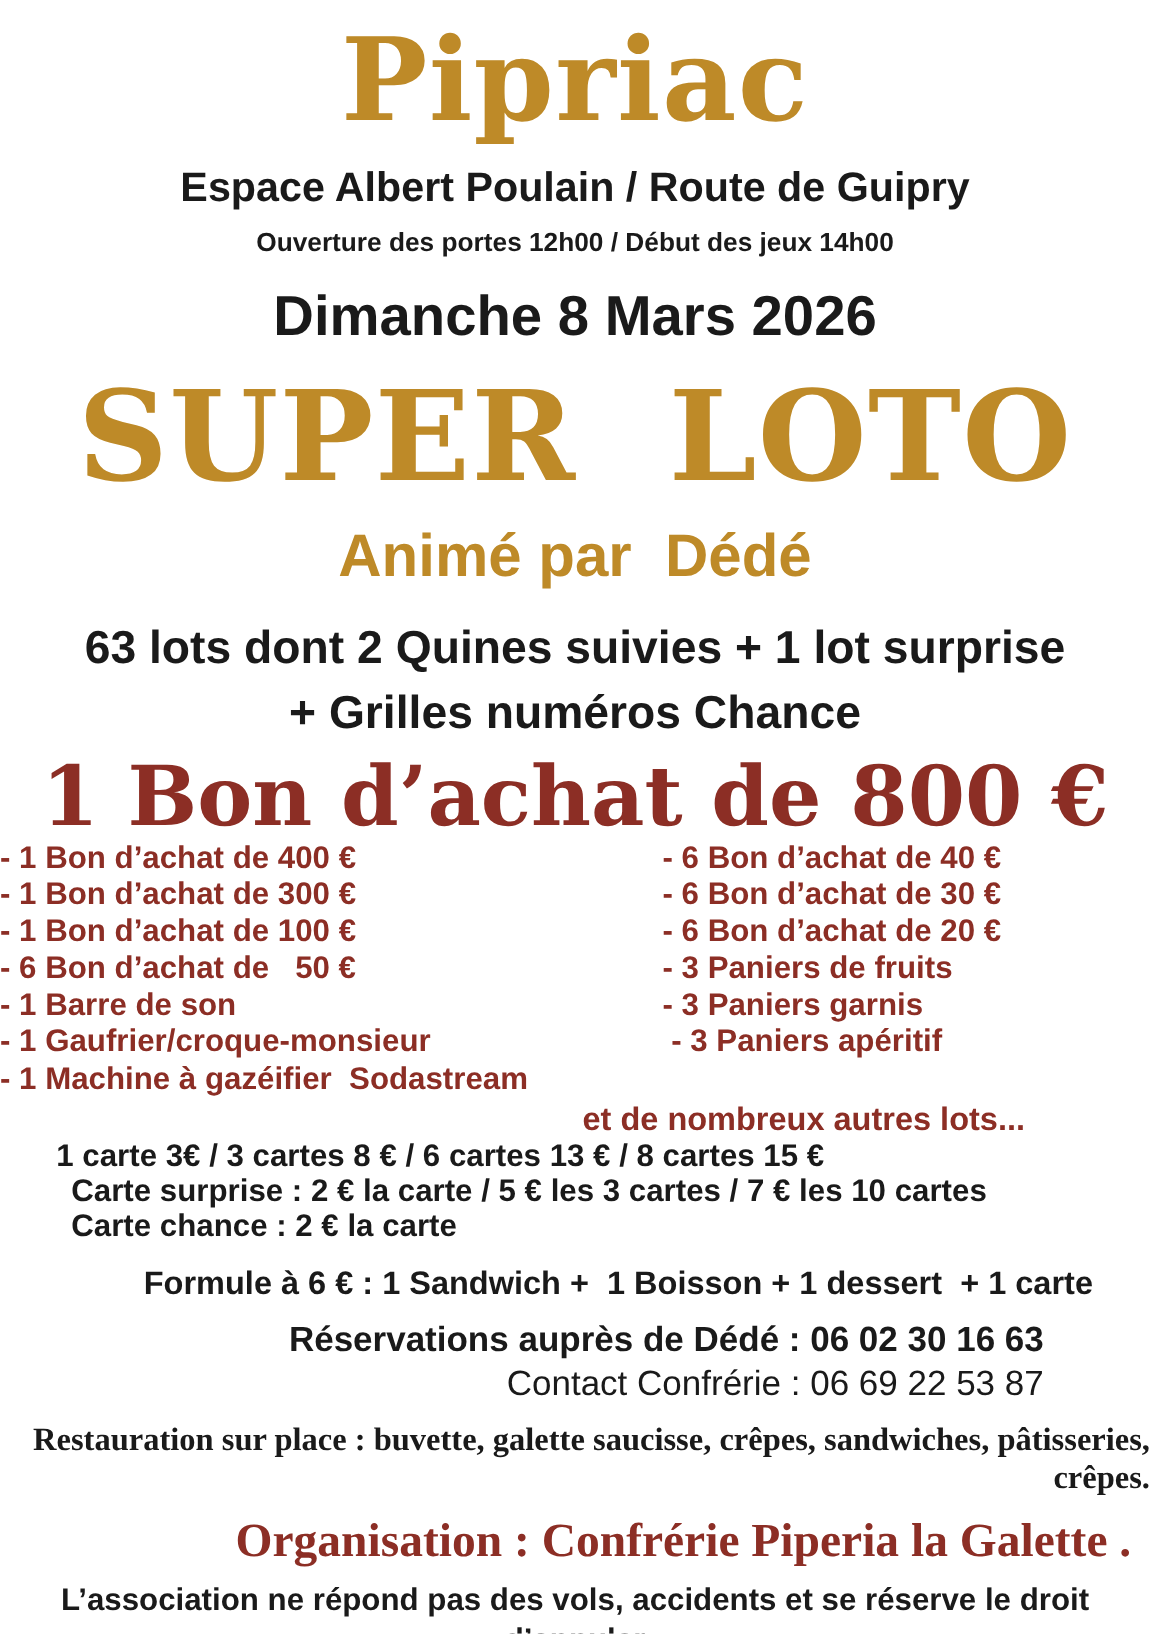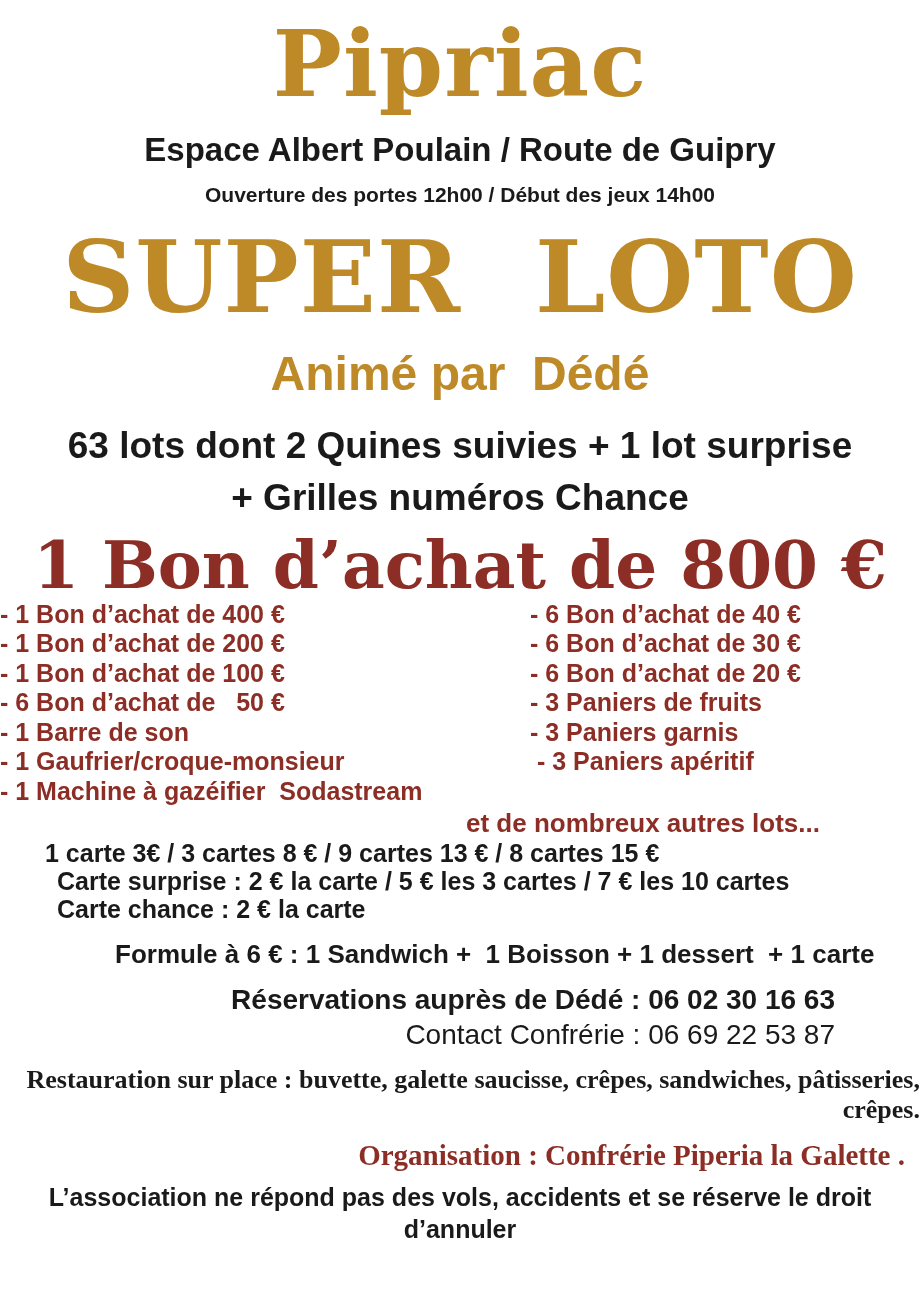--- a/index.html
+++ b/index.html
@@ -133,21 +133,21 @@
     font-family: "Liberation Serif", serif;
     font-weight: bold;
     font-size: 26px;
   }
   .organisation {
     margin-top: 14px;
     text-align: right;
     padding-right: 15px;
     font-family: "Liberation Serif", serif;
     font-weight: bold;
-    font-size: 29px;
+    font-size: 38px;
     color: #8c2e25;
   }
   .disclaimer {
     margin-top: 10px;
     text-align: center;
     font-weight: bold;
     font-size: 25px;
     line-height: 1.25;
   }
 </style>
@@ -155,54 +155,55 @@
 <body>
 
 <div id="poster">
 
   <div class="title pre">Pipriac</div>
 
   <div class="venue pre">Espace Albert Poulain / Route de Guipry</div>
 
   <div class="hours pre">Ouverture des portes 12h00 / Début des jeux 14h00</div>
 
+  <div class="date pre">Dimanche 8 Mars 2026</div>
 
   <div class="event pre">SUPER LOTO</div>
 
   <div class="host pre">Animé par  Dédé</div>
 
   <div class="lots-line1 pre">63 lots dont 2 Quines suivies + 1 lot surprise</div>
 
   <div class="lots-line2 pre">+ Grilles numéros Chance</div>
 
   <div class="grand-prize pre">1 Bon d’achat de 800 €</div>
 
   <div class="prizes">
     <ul class="prizes-left">
       <li class="pre">- 1 Bon d’achat de 400 €</li>
-      <li class="pre">- 1 Bon d’achat de 200 €</li>
+      <li class="pre">- 1 Bon d’achat de 300 €</li>
       <li class="pre">- 1 Bon d’achat de 100 €</li>
       <li class="pre">- 6 Bon d’achat de   50 €</li>
       <li class="pre">- 1 Barre de son</li>
       <li class="pre">- 1 Gaufrier/croque-monsieur</li>
       <li class="pre">- 1 Machine à gazéifier  Sodastream</li>
     </ul>
     <ul class="prizes-right">
       <li class="pre">- 6 Bon d’achat de 40 €</li>
       <li class="pre">- 6 Bon d’achat de 30 €</li>
       <li class="pre">- 6 Bon d’achat de 20 €</li>
       <li class="pre">- 3 Paniers de fruits</li>
       <li class="pre">- 3 Paniers garnis</li>
       <li class="pre"> - 3 Paniers apéritif</li>
     </ul>
   </div>
 
   <div class="more-lots pre">et de nombreux autres lots...</div>
 
-  <div class="pricing pricing-1 pre">1 carte 3€ / 3 cartes 8 € / 9 cartes 13 € / 8 cartes 15 €</div>
+  <div class="pricing pricing-1 pre">1 carte 3€ / 3 cartes 8 € / 6 cartes 13 € / 8 cartes 15 €</div>
   <div class="pricing pricing-2 pre">Carte surprise : 2 € la carte / 5 € les 3 cartes / 7 € les 10 cartes</div>
   <div class="pricing pricing-3 pre">Carte chance : 2 € la carte</div>
 
   <div class="formule pre">Formule à 6 € : 1 Sandwich +  1 Boisson + 1 dessert  + 1 carte</div>
 
   <div class="reservation pre">Réservations auprès de Dédé : 06 02 30 16 63</div>
 
   <div class="contact pre">Contact Confrérie : 06 69 22 53 87</div>
 
   <div class="food pre">Restauration sur place : buvette, galette saucisse, crêpes, sandwiches, pâtisseries, crêpes.</div>

